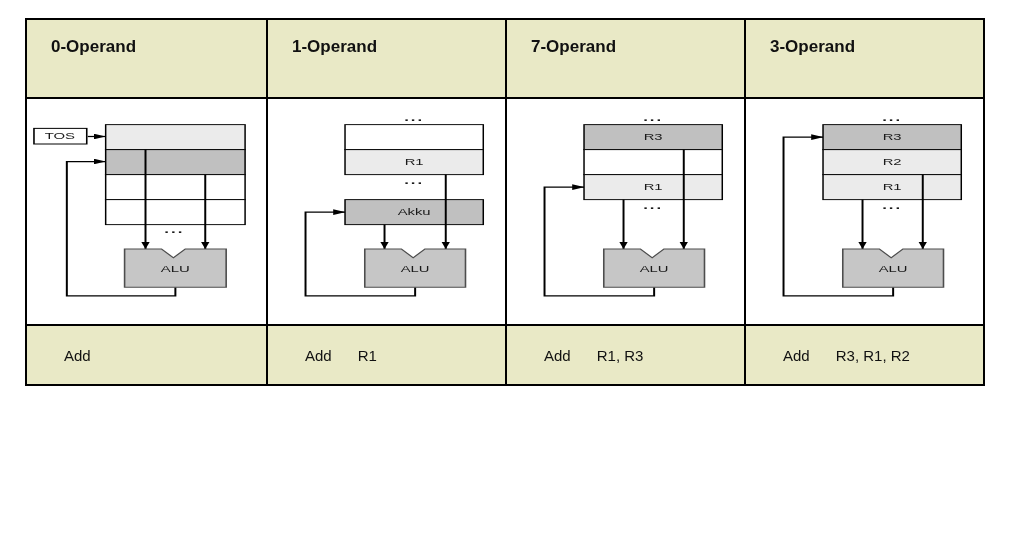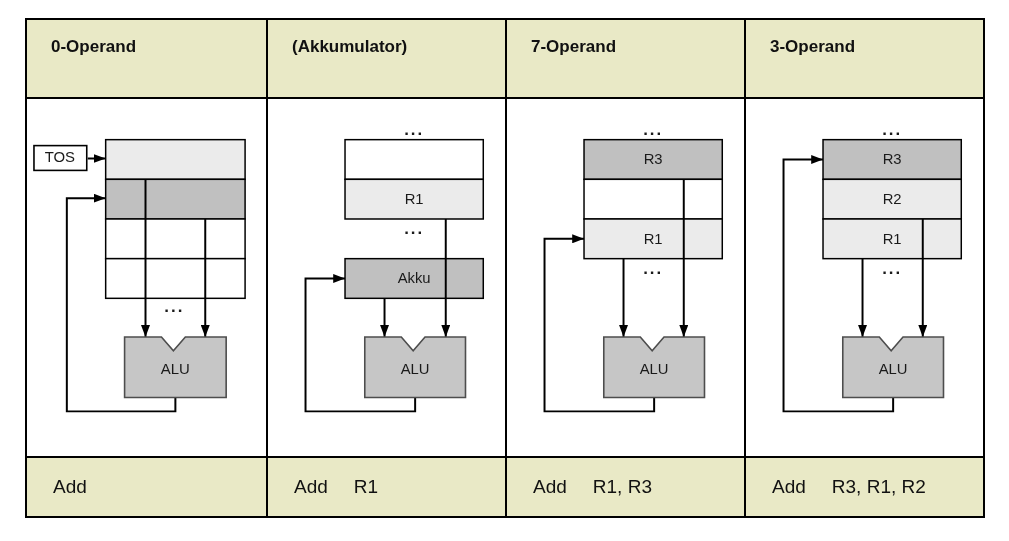--- a/index.html
+++ b/index.html
@@ -7,43 +7,43 @@
     width: 1009px; height: 541px;
     background: var(--page-bg, #fff);
     font-family: "Liberation Sans", sans-serif;
     color: #111;
     position: relative;
     overflow: hidden;
   }
   .stage { position: absolute; inset: 0; }
   .arch-table {
     position: absolute; left: 25px; top: 18px;
-    width: 960px; height: 500px;
+    width: 960px; height: 368px;
     box-sizing: border-box;
     border: 2px solid #000;
     display: grid;
     grid-template-columns: repeat(4, 1fr);
     grid-template-rows: 79px 1fr 60px;
     background: #fff;
   }
   .hcell {
     box-sizing: border-box;
     background: var(--header-bg, #eaeac6);
     border-bottom: 2px solid #000;
     padding: 15px 10px 0 24px;
     font-size: 17px; font-weight: bold; line-height: 23px;
   }
   .dcell { box-sizing: border-box; background: #fff; overflow: hidden; }
   .icell {
     box-sizing: border-box;
     background: var(--header-bg, #eaeac6);
     border-top: 2px solid #000;
     display: flex; align-items: center;
-    padding-left: 26px;
-    font-size: 19px;
+    padding-left: 37px;
+    font-size: 15px;
   }
   .icell .ops { margin-left: 26px; }
   .col-b { border-left: 2px solid #000; }
   .dcell svg { display: block; width: 100%; height: 100%; }
 
   
   .cellbox { stroke: #000; stroke-width: 1.5; }
   .tosbox  { fill: var(--cell-white, #fff); stroke: #000; stroke-width: 1.6; }
   .alu     { fill: var(--alu-fill, #c6c6c6); stroke: #4d4d4d; stroke-width: 1.6; }
   .wire    { stroke: #000; stroke-width: 2; fill: none; stroke-linejoin: miter; }
@@ -54,21 +54,21 @@
 </head>
 <body>
 
 <div class="stage">
   <div class="arch-table">
 
     <div class="hcell">
       <div>0-Operand</div>
     </div>
     <div class="hcell col-b">
-      <div>(Akkumulator)</div>
+      <div>1-Operand</div>
     </div>
     <div class="hcell col-b">
       <div>7-Operand</div>
       <div></div>
     </div>
     <div class="hcell col-b">
       <div>3-Operand</div>
       <div></div>
     </div>
 

